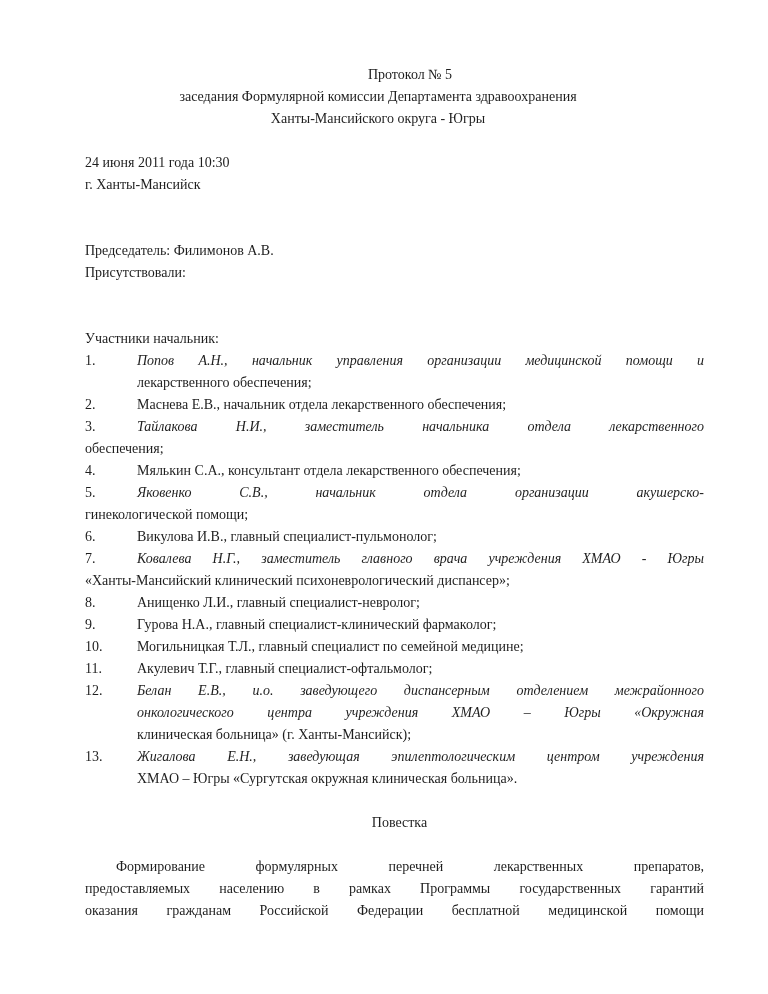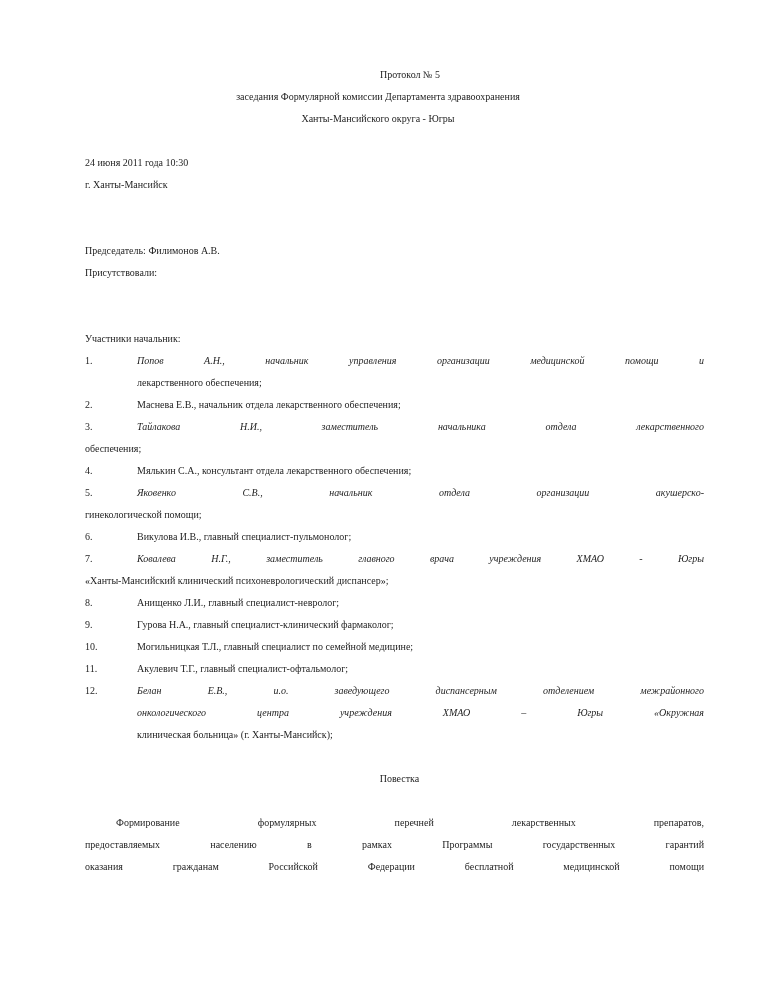--- a/index.html
+++ b/index.html
@@ -4,21 +4,21 @@
 <style>
   html, body { margin: 0; padding: 0; background: #ffffff; }
   .page {
     position: relative;
     width: 768px;
     height: 994px;
     box-sizing: border-box;
     background: #ffffff;
     padding: 64px 64px 0 85px;
     font-family: "Liberation Serif", "DejaVu Serif", serif;
-    font-size: 10px;
+    font-size: 14px;
     line-height: 22px;
     color: #1e1e1e;
     overflow: hidden;
   }
   
   .title-block { text-align: center; margin-right: 33px; }
   .title-line1 { text-indent: 64px; }
   
   .date-row {
     display: flex;
@@ -124,20 +124,25 @@
       <div class="iline ind">Акулевич Т.Г., главный специалист-офтальмолог;</div>
     </div>
 
     <div class="item">
       <span class="num">12.</span>
       <div class="iline ind j">Белан Е.В., и.о. заведующего диспансерным отделением межрайонного</div>
       <div class="iline ind j">онкологического центра учреждения ХМАО – Югры «Окружная</div>
       <div class="iline ind">клиническая больница» (г. Ханты-Мансийск);</div>
     </div>
 
+    <div class="item">
+      <span class="num">13.</span>
+      <div class="iline ind j">Жигалова Е.Н., заведующая эпилептологическим центром учреждения</div>
+      <div class="iline ind">ХМАО – Югры «Сургутская окружная клиническая больница».</div>
+    </div>
   </div>
 
   <div class="agenda-heading">Повестка</div>
 
   <div class="agenda-para">
     <div class="pline pline-first">Формирование формулярных перечней лекарственных препаратов,</div>
     <div class="pline">предоставляемых населению в рамках Программы государственных гарантий</div>
     <div class="pline">оказания гражданам Российской Федерации бесплатной медицинской помощи</div>
   </div>
 

